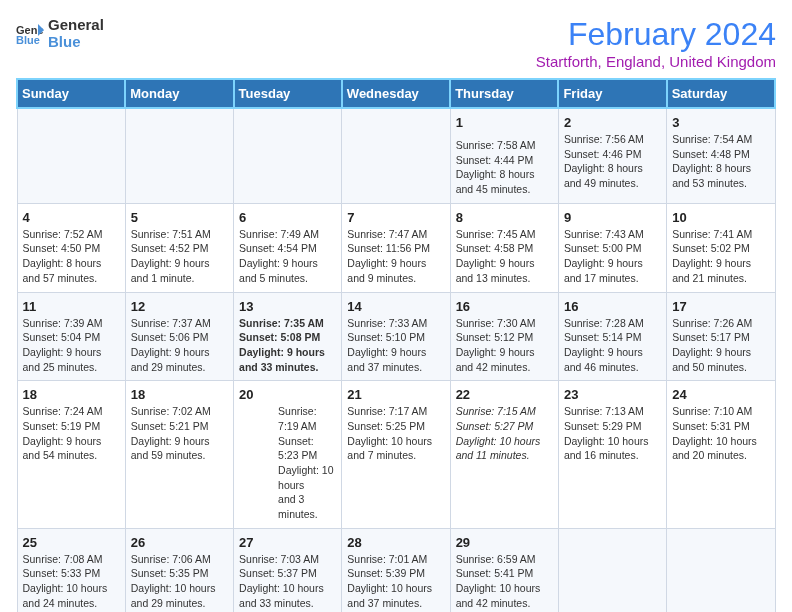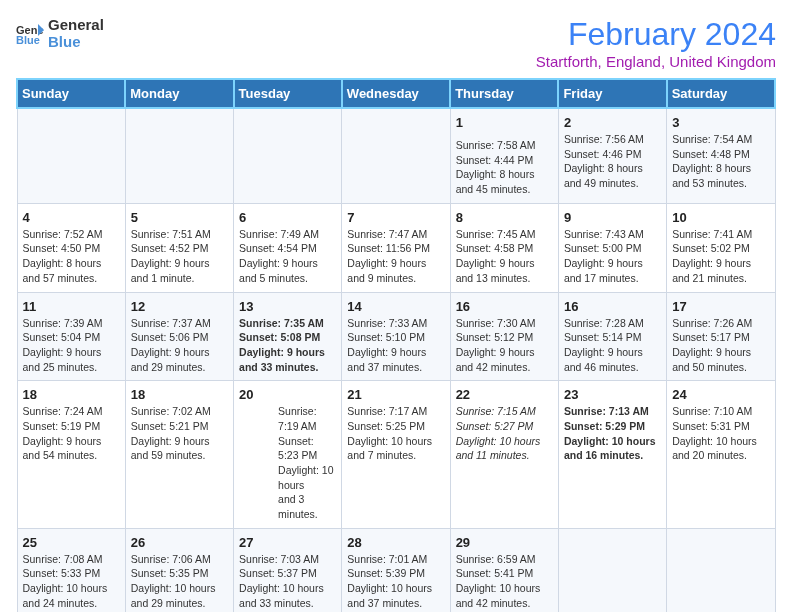--- a/index.html
+++ b/index.html
@@ -273,21 +273,21 @@
         </td>
         <td>
           <div class="day-number">22</div>
           <div class="cell-content" style="white-space: pre-line; font-style: italic;">Sunrise: 7:15 AM
 Sunset: 5:27 PM
 Daylight: 10 hours
 and 11 minutes.</div>
         </td>
         <td>
           <div class="day-number">23</div>
-          <div class="cell-content" style="white-space: pre-line; font-weight: bold;">Sunrise: 7:13 AM
+          <div class="cell-content" style="white-space: pre-line;">Sunrise: 7:13 AM
 Sunset: 5:29 PM
 Daylight: 10 hours
 and 16 minutes.</div>
         </td>
         <td>
           <div class="day-number">24</div>
           <div class="cell-content" style="white-space: pre-line;">Sunrise: 7:10 AM
 Sunset: 5:31 PM
 Daylight: 10 hours
 and 20 minutes.</div>

